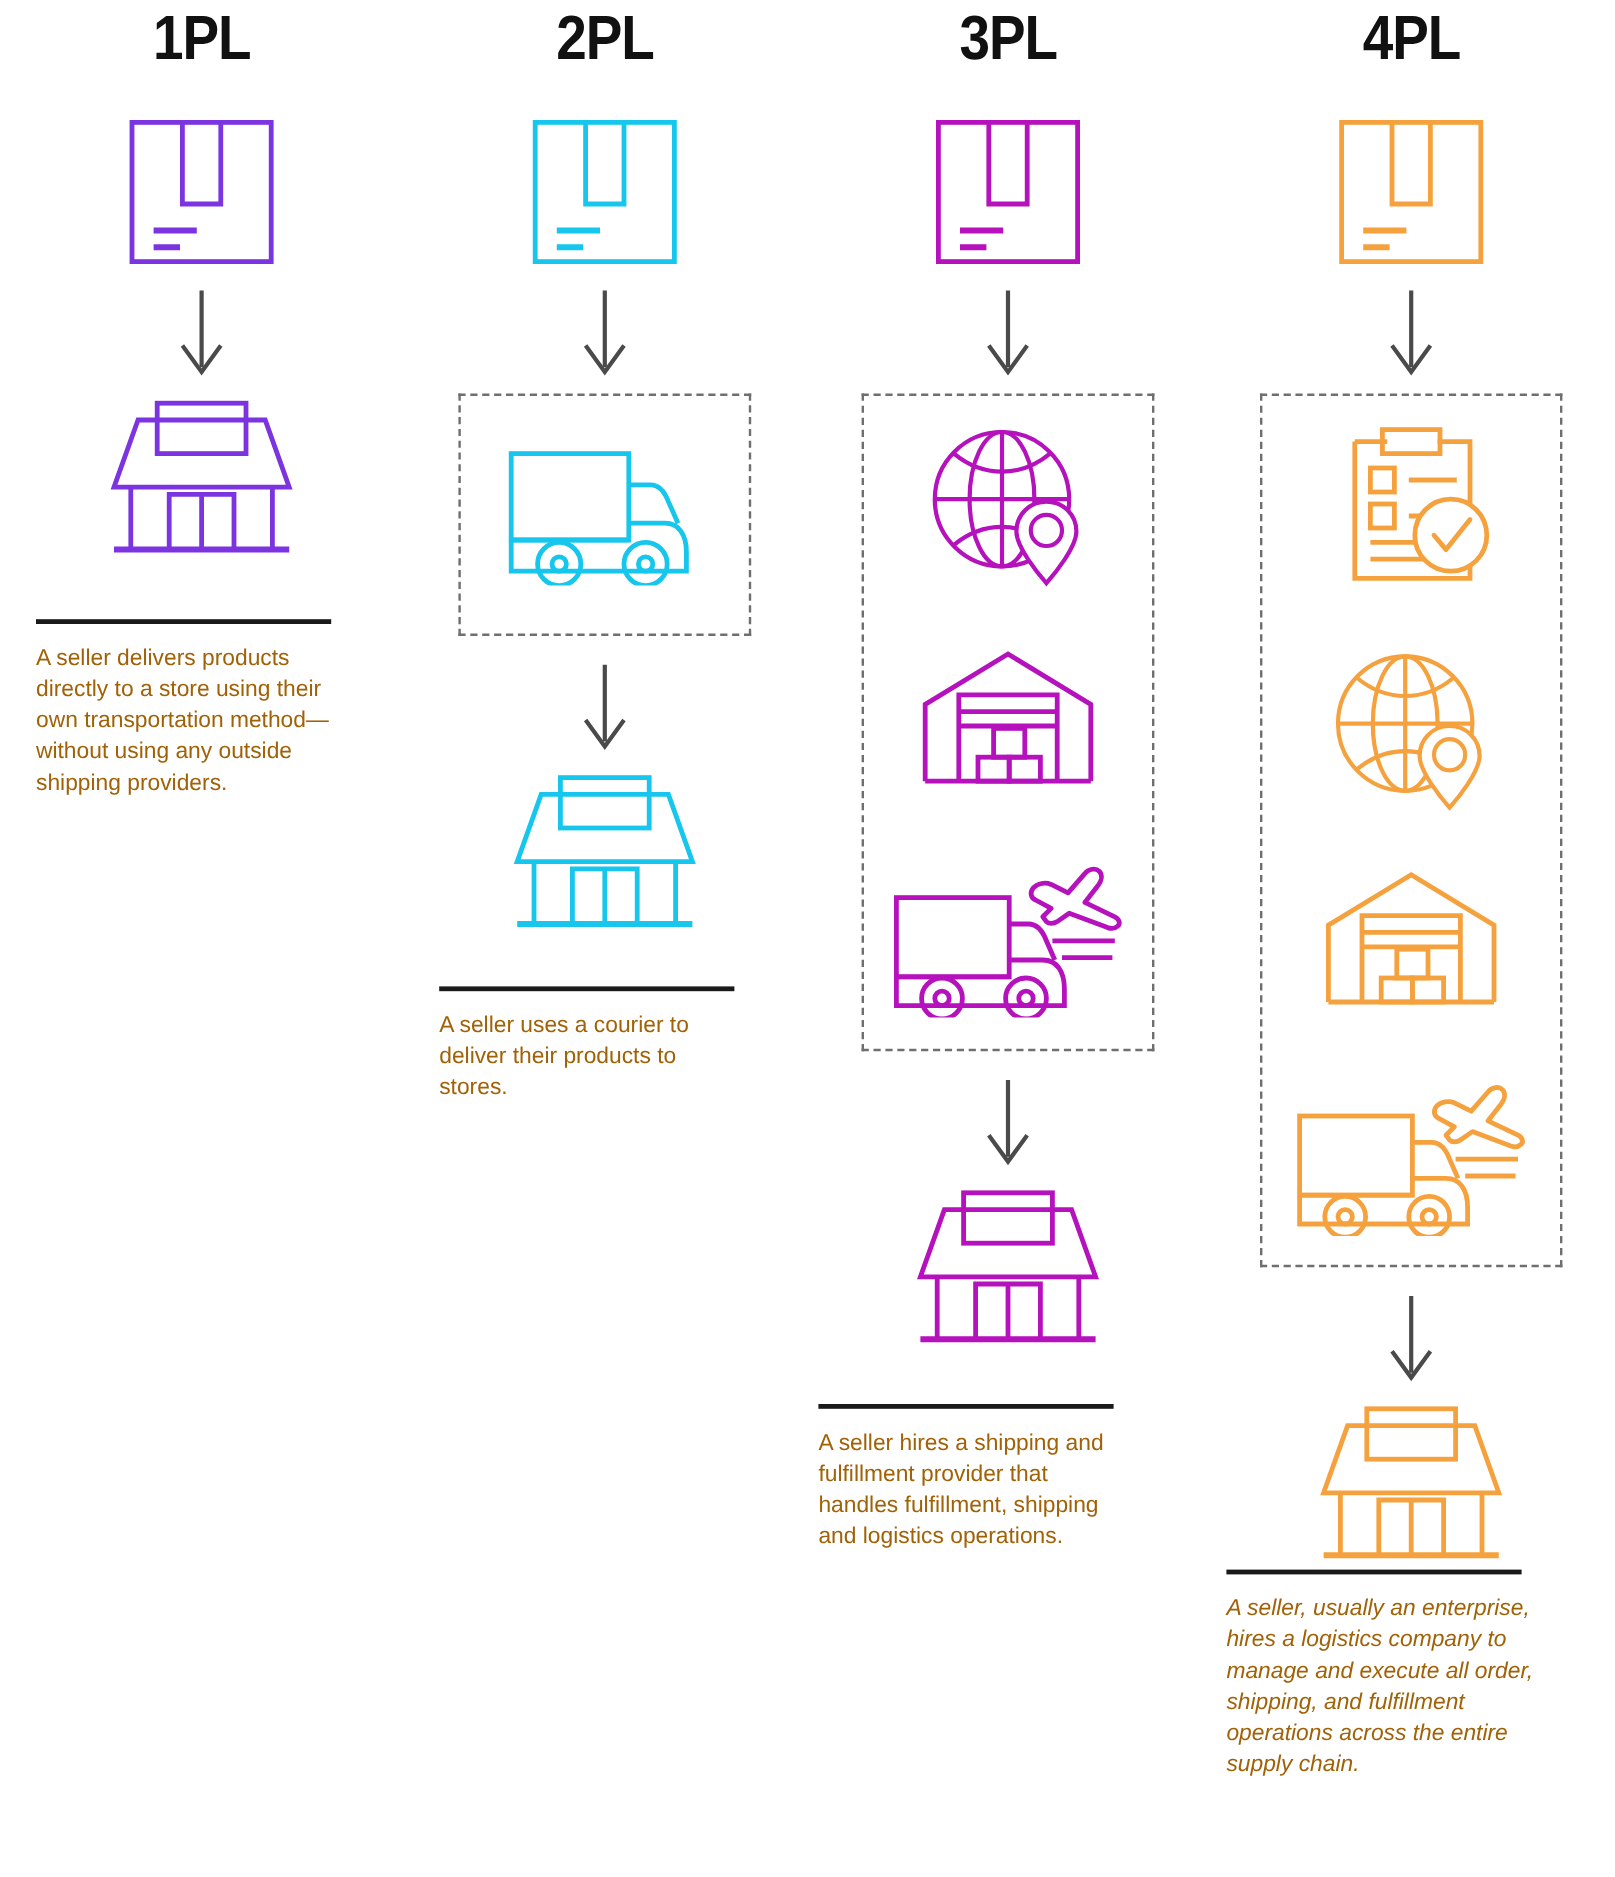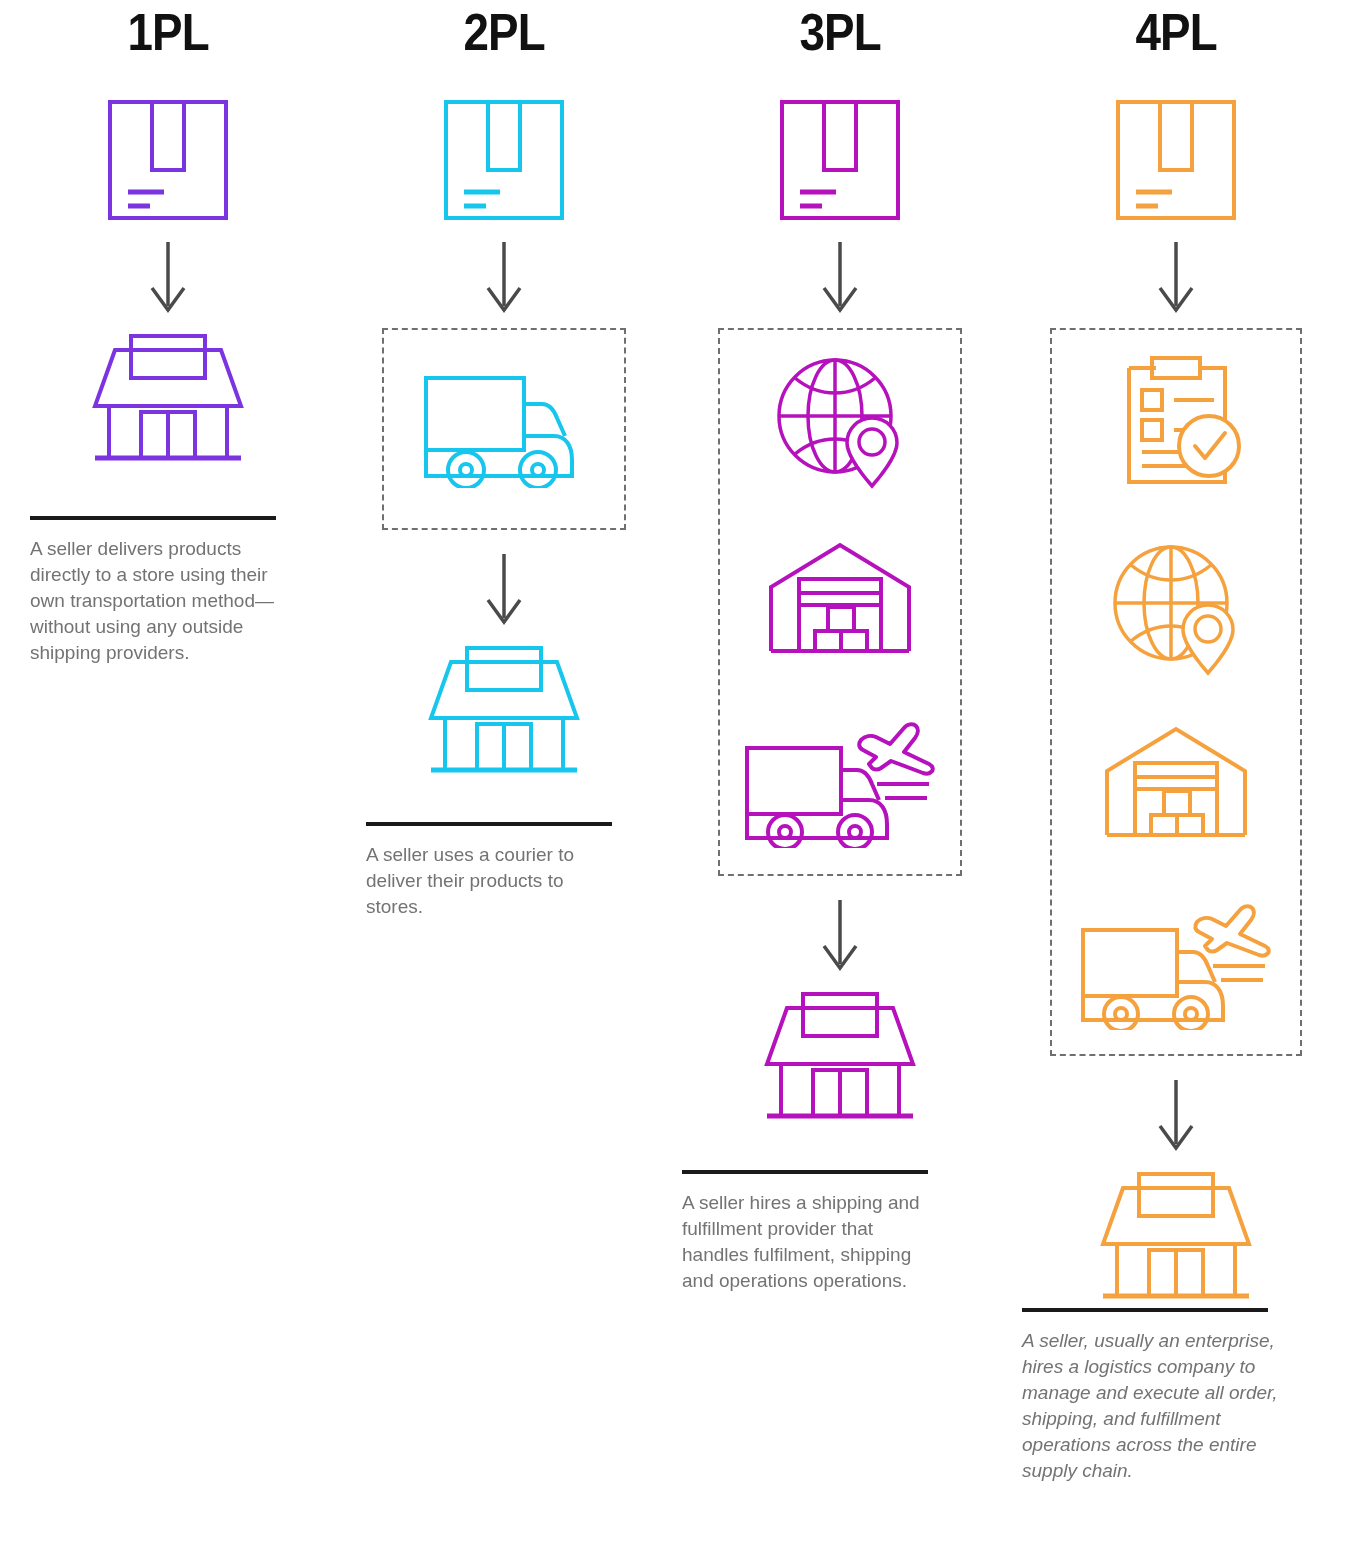--- a/index.html
+++ b/index.html
@@ -72,21 +72,21 @@
   }
   .desc-rule {
     width: 246px;
     height: 4px;
     background: #1a1a1a;
     margin-bottom: 16px;
   }
   .desc-text {
     font-size: 19px;
     line-height: 26px;
-    color: #737373;
+    color: #a16207;
     font-family: "Liberation Sans", sans-serif;
     white-space: pre-line;
   }
   
   #col-1pl .desc-wrap { margin-top: 46px; }
   #col-2pl .desc-wrap { margin-top: 40px; }
   #col-3pl .desc-wrap { margin-top: 42px; margin-left: 10px; width: 262px; }
   #col-3pl .desc-rule { width: 246px; }
   #col-4pl .desc-wrap { margin-left: 14px; width: 272px; font-style: italic; }
   #col-4pl .desc-rule { width: 246px; }
@@ -301,21 +301,21 @@
             <path d="M56 128 L56 82 L110 82 L110 128"></path>
             <line x1="83" y1="82" x2="83" y2="128"></line>
             <line x1="10" y1="128" x2="156" y2="128" stroke-width="5"></line>
           </g>
         </svg>
       </div>
     </div>
 
     <div class="desc-wrap">
       <div class="desc-rule"></div>
-      <div class="desc-text">A seller hires a shipping and fulfillment provider that handles fulfilment, shipping and operations operations.</div>
+      <div class="desc-text">A seller hires a shipping and fulfillment provider that handles fulfillment, shipping and logistics operations.</div>
     </div>
   </div>
 
   <div class="column" id="col-4pl">
     <div class="col-title">4PL</div>
 
     <div class="stack" style="margin-top:40px;">
       <div class="icon-slot">
         <svg width="124" height="124" viewBox="0 0 124 124">
           <g fill="none" stroke="#F5A23E" stroke-width="4">

